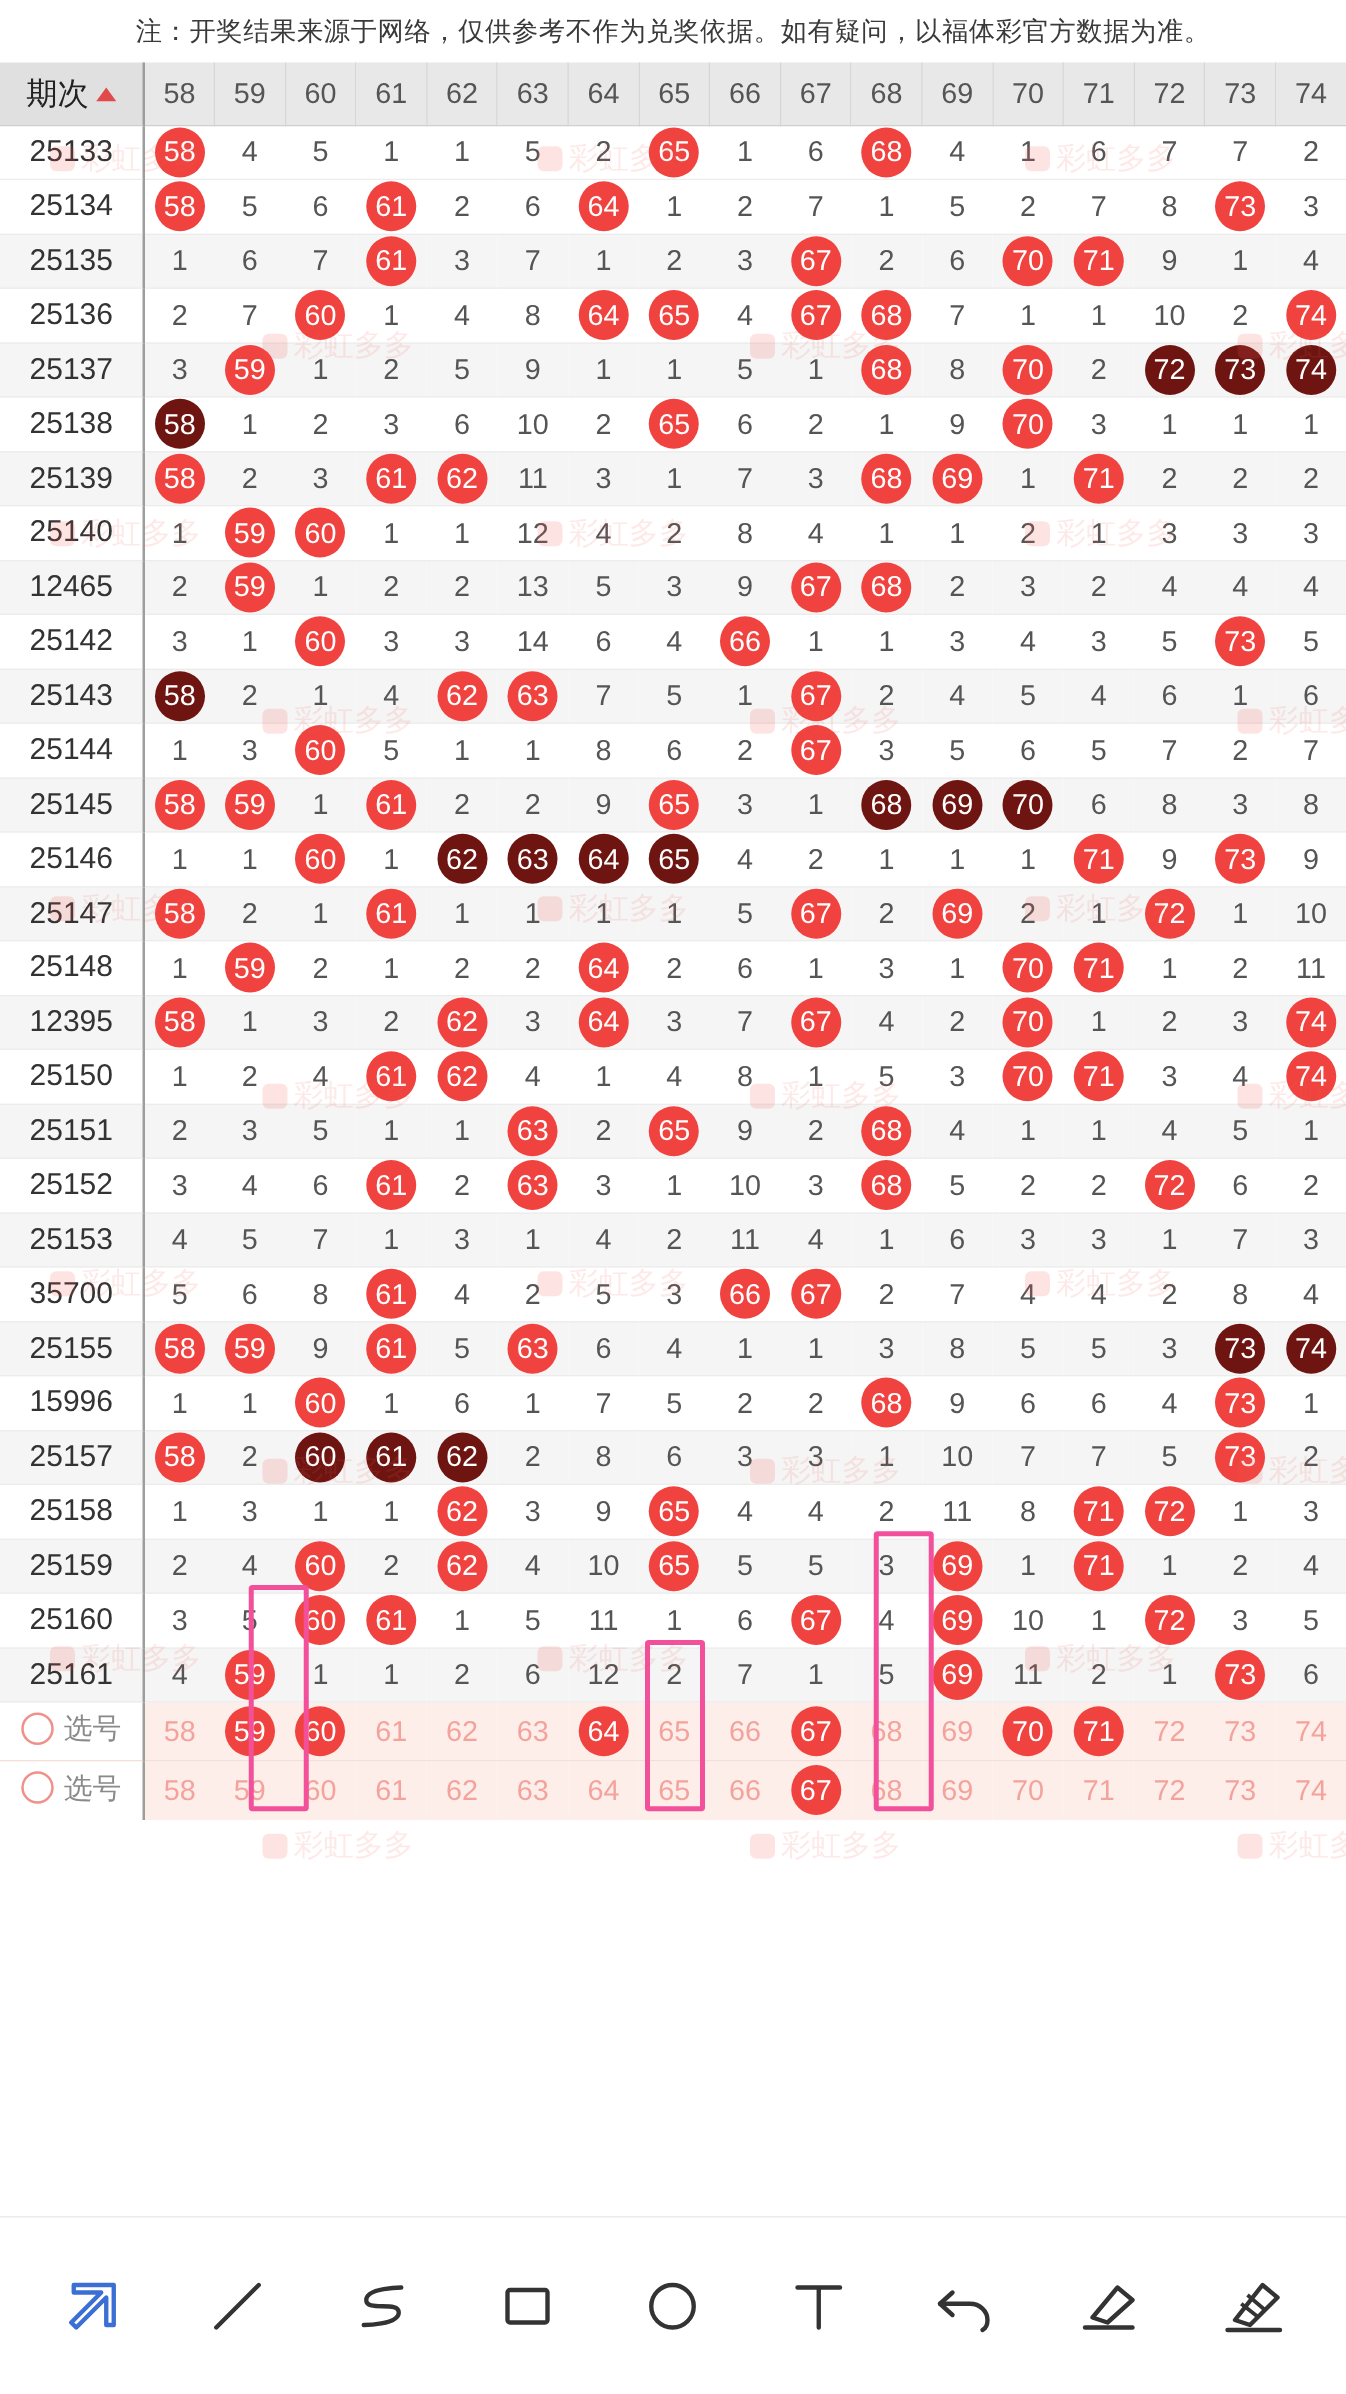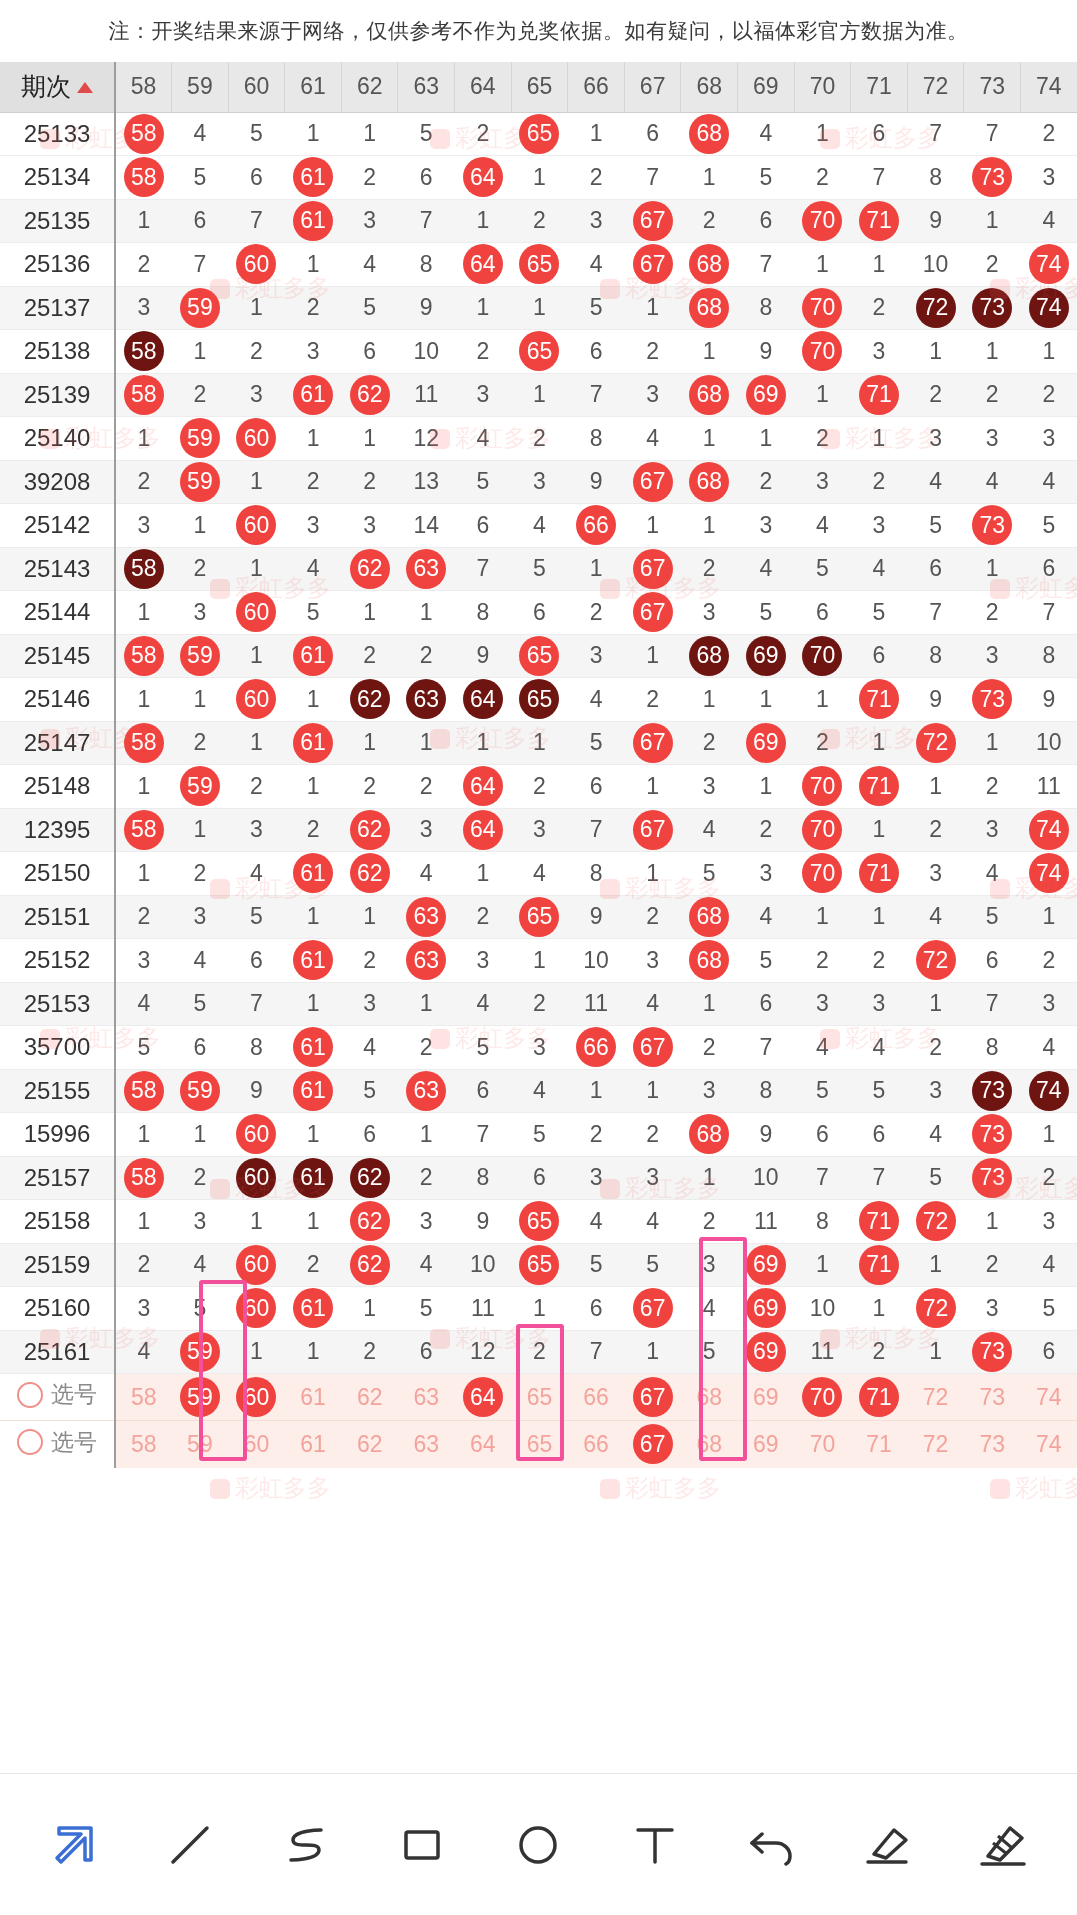--- a/index.html
+++ b/index.html
@@ -11,21 +11,21 @@
   }
   #app {
     position: relative;
     width: 1077px; height: 1915px;
     overflow: hidden;
     background: #ffffff;
   }
 
   
   .note {
-    height: 62px;
+    height: 50px;
     display: flex;
     align-items: center;
     justify-content: center;
     font-size: 21px;
     color: #3a3a3a;
     letter-spacing: 0.5px;
     background: #ffffff;
   }
 
   
@@ -358,21 +358,21 @@
             <td><span class="plain">4</span></td>
             <td><span class="plain">1</span></td>
             <td><span class="plain">1</span></td>
             <td><span class="plain">2</span></td>
             <td><span class="plain">1</span></td>
             <td><span class="plain">3</span></td>
             <td><span class="plain">3</span></td>
             <td><span class="plain">3</span></td>
           </tr>
           <tr class="alt ">
-            <td class="issue">39208</td>
+            <td class="issue">12465</td>
             <td><span class="plain">2</span></td>
             <td><span class="ball red">59</span></td>
             <td><span class="plain">1</span></td>
             <td><span class="plain">2</span></td>
             <td><span class="plain">2</span></td>
             <td><span class="plain">13</span></td>
             <td><span class="plain">5</span></td>
             <td><span class="plain">3</span></td>
             <td><span class="plain">9</span></td>
             <td><span class="ball red">67</span></td>

